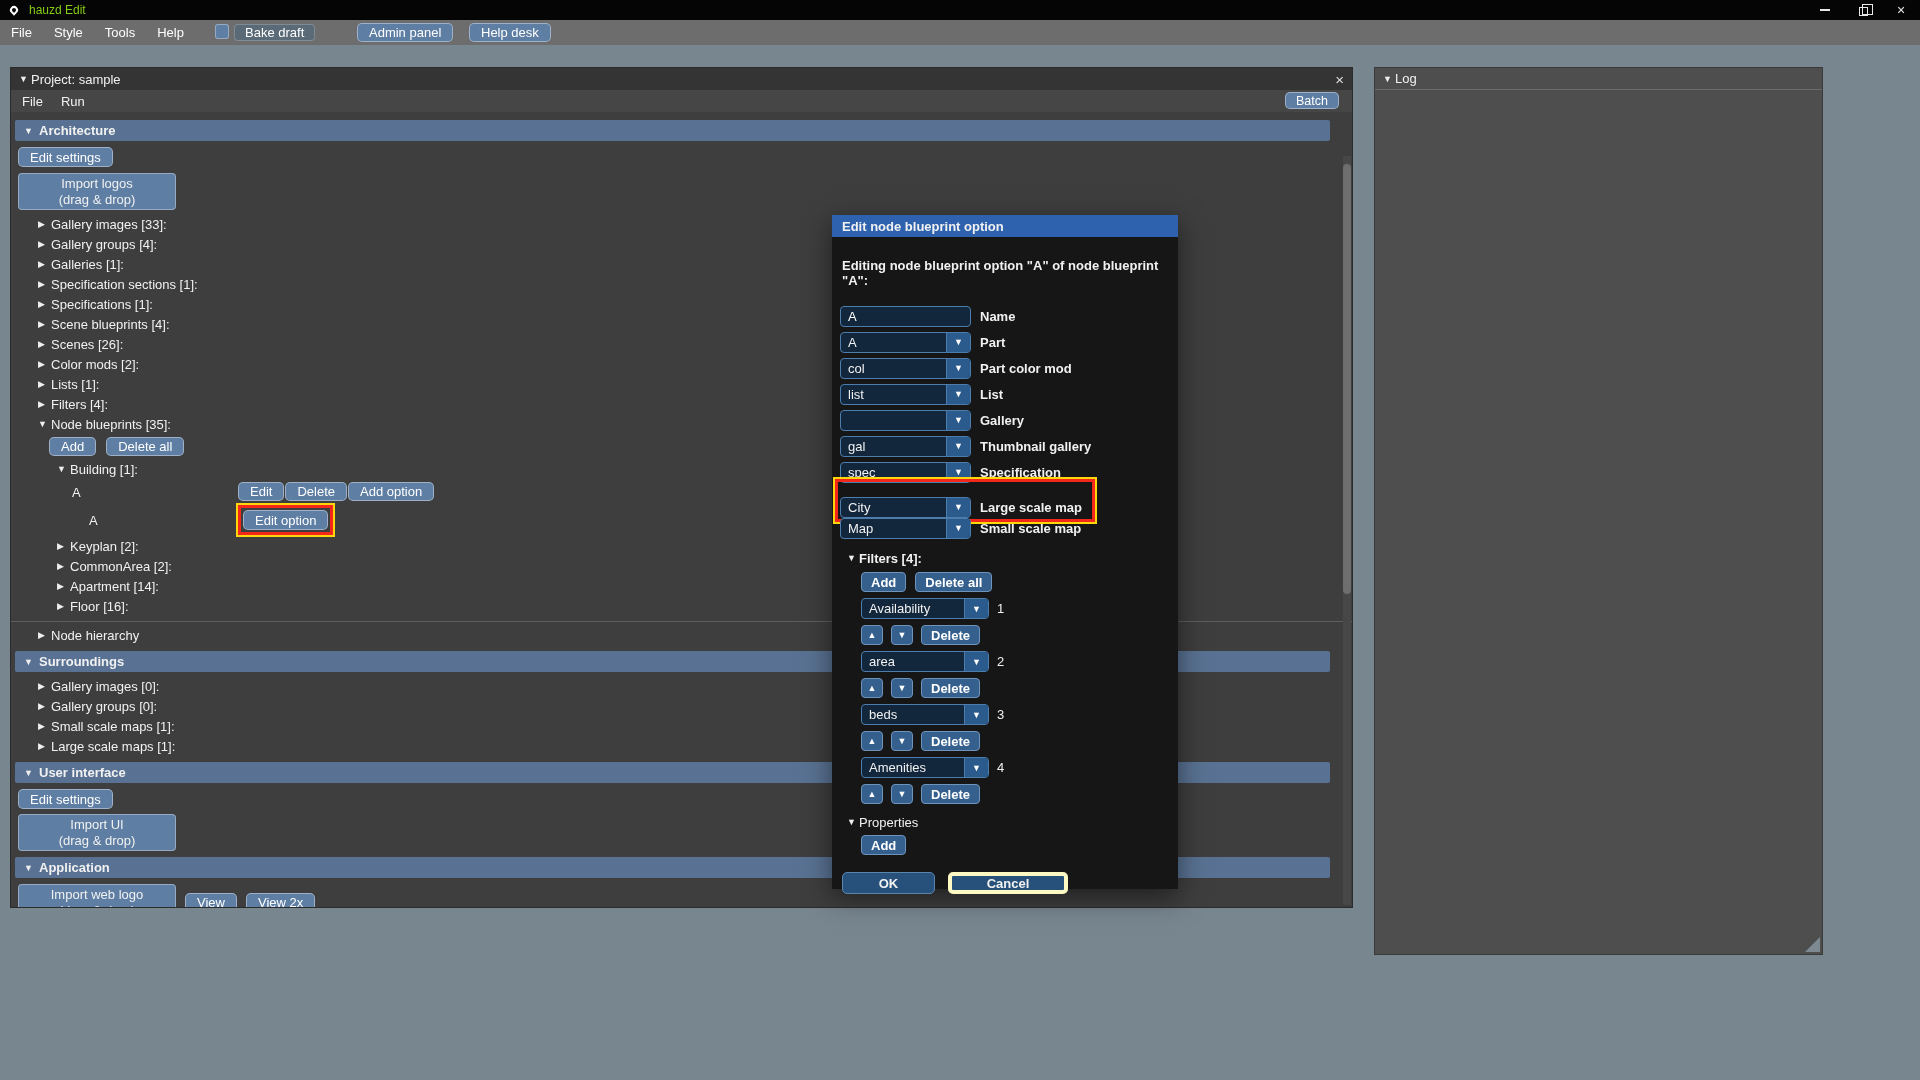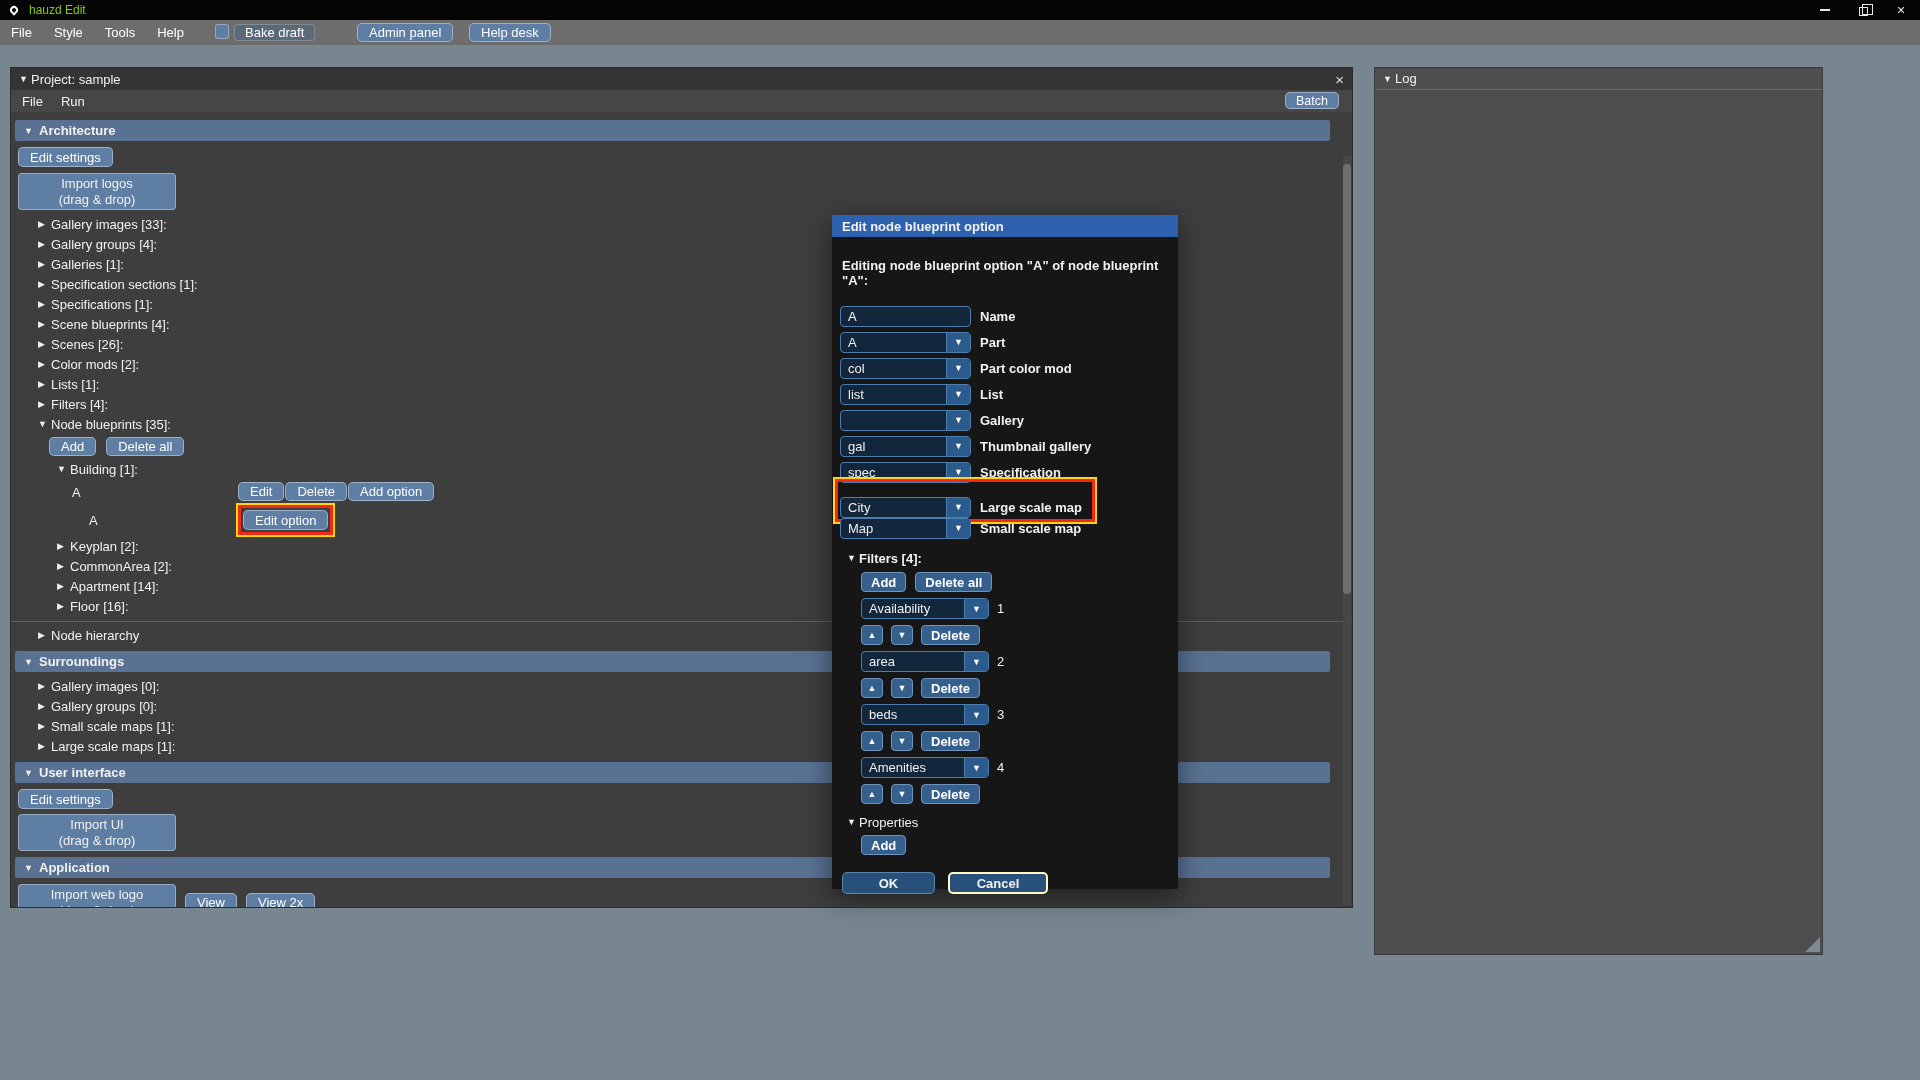--- a/index.html
+++ b/index.html
@@ -66,21 +66,21 @@
   .hlrow{height:30px;}
   .hlrow .hlwrap{display:flex;align-items:center;border:3px solid #f3271a;outline:2px solid #ffd60a;padding:15px 10px 1px 2px;margin-left:-5px;}
   .dchip{display:inline-flex;align-items:center;justify-content:center;background:#35608e;border:1px solid #6e94bb;border-radius:4px;color:#fff;font-size:13px;height:20px;padding:0 9px;font-weight:600;}
   .dfil{margin-left:15px;margin-top:8px;display:flex;align-items:center;height:18px;font-size:13px;font-weight:600;}
   .dfchips{margin-left:29px;margin-top:5px;display:flex;gap:9px;}
   .fitem{margin-left:29px;margin-top:6px;display:flex;align-items:center;gap:8px;}
   .fbtns{margin-left:29px;margin-top:6px;display:flex;gap:8px;}
   .updown{width:22px;padding:0;font-size:9px;}
   .dfoot{display:flex;margin:17px 0 0 10px;gap:13px;}
   .okbtn{width:93px;height:22px;background:#27517b;border:1px solid #5b86ac;border-radius:5px;display:flex;align-items:center;justify-content:center;font-size:13px;font-weight:600;}
-  .cancelbtn{width:100px;height:22px;background:#27517b;border:2px solid #fef9c3;border-radius:5px;display:flex;align-items:center;justify-content:center;font-size:13px;font-weight:600;text-align:right;}
+  .cancelbtn{width:120px;height:22px;background:#27517b;border:4px solid #fef9c3;border-radius:5px;display:flex;align-items:center;justify-content:center;font-size:13px;font-weight:600;text-align:right;}
 
   
   .logpanel{position:absolute;left:1374px;top:67px;width:449px;height:888px;background:#4e4e4e;border:1px solid #3a3a3a;}
   .loghead{height:22px;display:flex;align-items:center;font-size:13px;border-bottom:1px solid #6b6b6b;}
   .loghead .arr{margin-left:8px;}
   .loggrip{position:absolute;right:2px;bottom:2px;width:0;height:0;border-left:15px solid transparent;border-bottom:15px solid #7d8a92;}
 </style>
 </head>
 <body>
 

